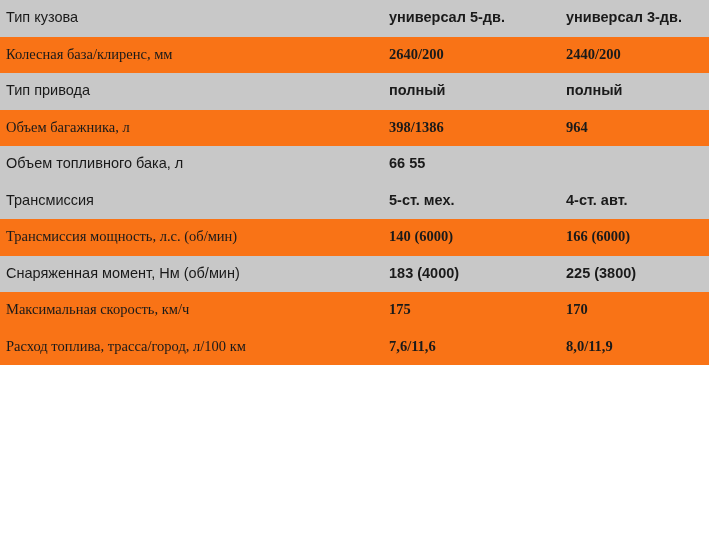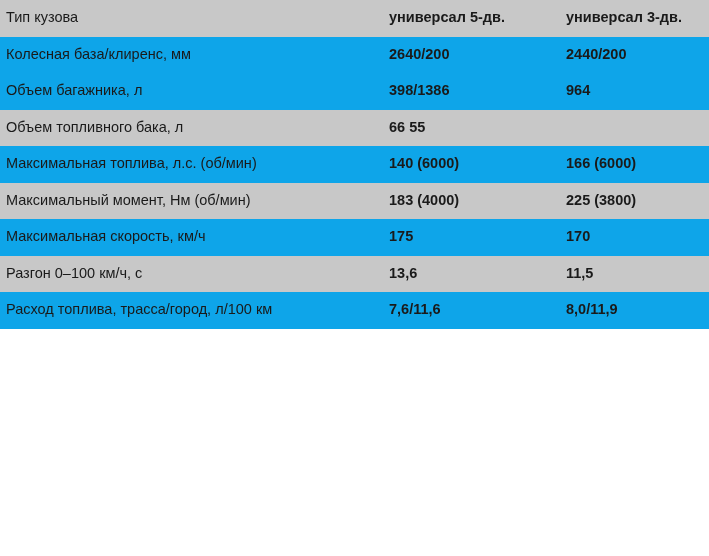--- a/index.html
+++ b/index.html
@@ -37,21 +37,22 @@
     font-weight: bold;
   }
   td.col-v2 {
     width: 149px;
     font-weight: bold;
   }
   tr.row-shaded td {
     background: #c8c8c8;
   }
   tr.row-plain td {
-    background: #0ea5e9;
+    background: #f97316;
+    font-family: Liberation Serif, serif;
   }
   sup {
     font-size: 9.5px;
     vertical-align: super;
     line-height: 0;
   }
 </style>
 </head>
 <body>
 
@@ -64,60 +65,65 @@
       <td class="col-v2">универсал 3-дв.</td>
     </tr>
 
 
     <tr class="row-plain">
       <td class="col-label">Колесная база/клиренс, мм</td>
       <td class="col-v1">2640/200</td>
       <td class="col-v2">2440/200</td>
     </tr>
 
+    <tr class="row-shaded">
+      <td class="col-label">Тип привода</td>
+      <td class="col-v1">полный</td>
+      <td class="col-v2">полный</td>
+    </tr>
 
     <tr class="row-plain">
       <td class="col-label">Объем багажника, л</td>
       <td class="col-v1">398/1386</td>
       <td class="col-v2">964</td>
     </tr>
 
     <tr class="row-shaded">
       <td class="col-label">Объем топливного бака, л</td>
       <td class="col-v1">66 55</td>
       <td class="col-v2"></td>
     </tr>
 
 
+    <tr class="row-shaded">
+      <td class="col-label">Трансмиссия</td>
+      <td class="col-v1">5-ст. мех.</td>
+      <td class="col-v2">4-ст. авт.</td>
+    </tr>
 
 
 
     <tr class="row-plain">
-      <td class="col-label">Максимальная топлива, л.с. (об/мин)</td>
+      <td class="col-label">Трансмиссия мощность, л.с. (об/мин)</td>
       <td class="col-v1">140 (6000)</td>
       <td class="col-v2">166 (6000)</td>
     </tr>
 
     <tr class="row-shaded">
-      <td class="col-label">Максимальный момент, Нм (об/мин)</td>
+      <td class="col-label">Снаряженная момент, Нм (об/мин)</td>
       <td class="col-v1">183 (4000)</td>
       <td class="col-v2">225 (3800)</td>
     </tr>
 
     <tr class="row-plain">
       <td class="col-label">Максимальная скорость, км/ч</td>
       <td class="col-v1">175</td>
       <td class="col-v2">170</td>
     </tr>
 
-    <tr class="row-shaded">
-      <td class="col-label">Разгон 0–100 км/ч, с</td>
-      <td class="col-v1">13,6</td>
-      <td class="col-v2">11,5</td>
-    </tr>
 
     <tr class="row-plain">
       <td class="col-label">Расход топлива, трасса/город, л/100 км</td>
       <td class="col-v1">7,6/11,6</td>
       <td class="col-v2">8,0/11,9</td>
     </tr>
 
   </tbody>
 </table>
 

